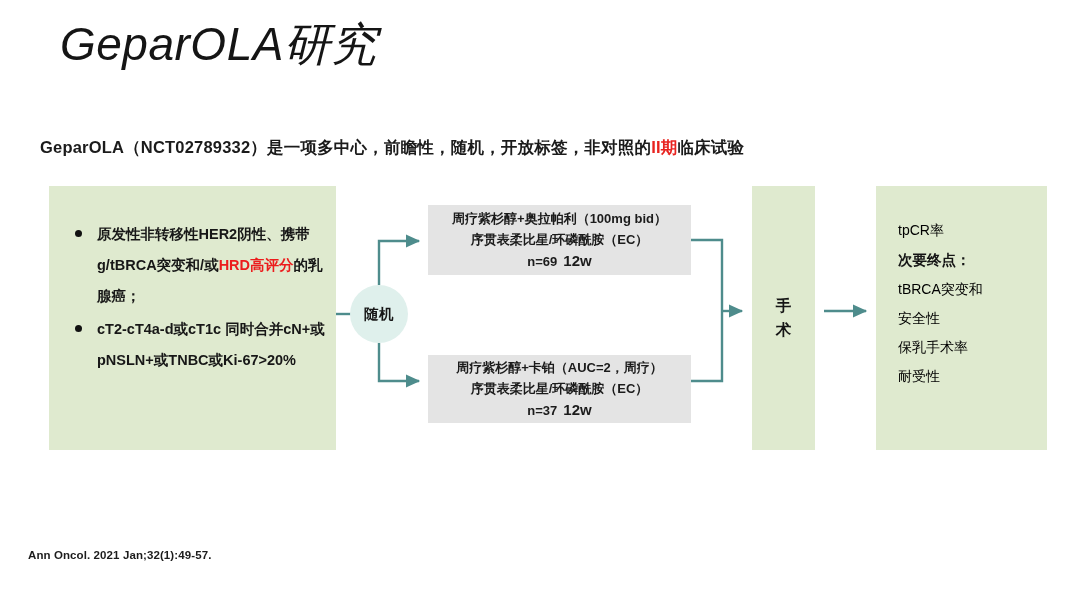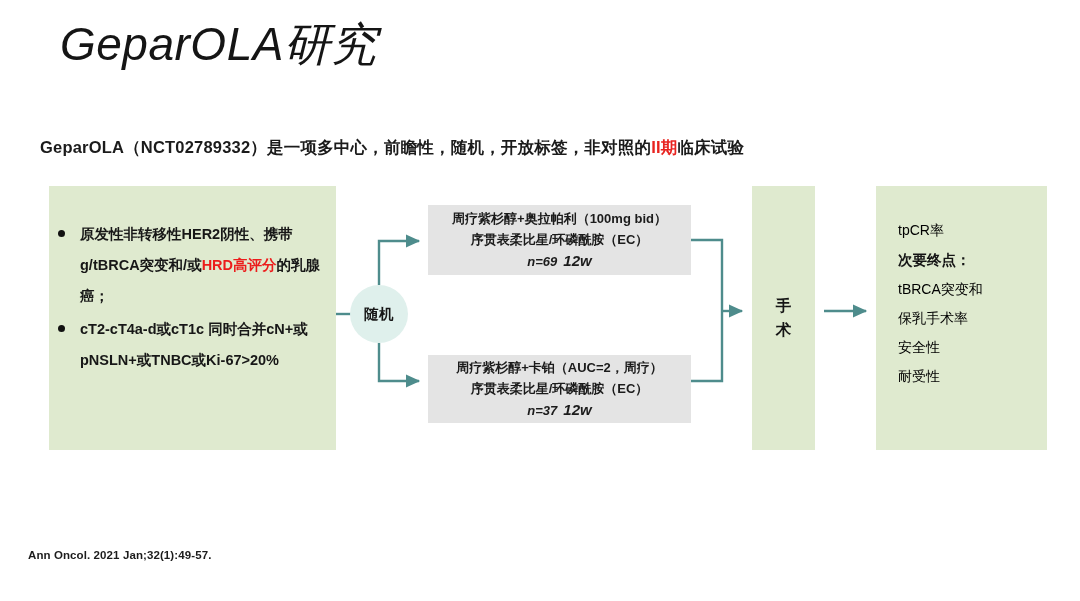--- a/index.html
+++ b/index.html
@@ -63,21 +63,21 @@
 
   
   #eligibility {
     left: 49px;
     top: 186px;
     width: 287px;
     height: 264px;
   }
   .crit-list {
     position: absolute;
-    left: 5px;
+    left: 22px;
     top: 33px;
     right: 10px;
     margin: 0;
     padding: 0;
     list-style: none;
   }
   .crit-item {
     position: relative;
     padding-left: 26px;
     font-size: 14.5px;
@@ -137,21 +137,20 @@
     transform: translateY(-50%);
     text-align: center;
     font-size: 13px;
     font-weight: bold;
     line-height: 21px;
     color: #1b1b1b;
     white-space: nowrap;
   }
   .arm-n {
     font-size: 13px;
-    font-style: italic;
   }
   .arm-n .dur {
     font-size: 15px;
     padding-left: 6px;
   }
 
   
   #surgery {
     left: 752px;
     top: 186px;
@@ -277,22 +276,22 @@
         <div>手</div>
         <div>术</div>
       </div>
     </div>
 
     <div class="box box-green" id="endpoints">
       <div class="ep-list">
         <div class="ep-item">tpCR率</div>
         <div class="ep-head">次要终点：</div>
         <div class="ep-item">tBRCA突变和</div>
+        <div class="ep-item">安全性</div>
         <div class="ep-item">保乳手术率</div>
-        <div class="ep-item">安全性</div>
         <div class="ep-item">耐受性</div>
       </div>
     </div>
 
   </div>
 
   <div class="citation">Ann Oncol. 2021 Jan;32(1):49-57.</div>
 
 </div>
 

